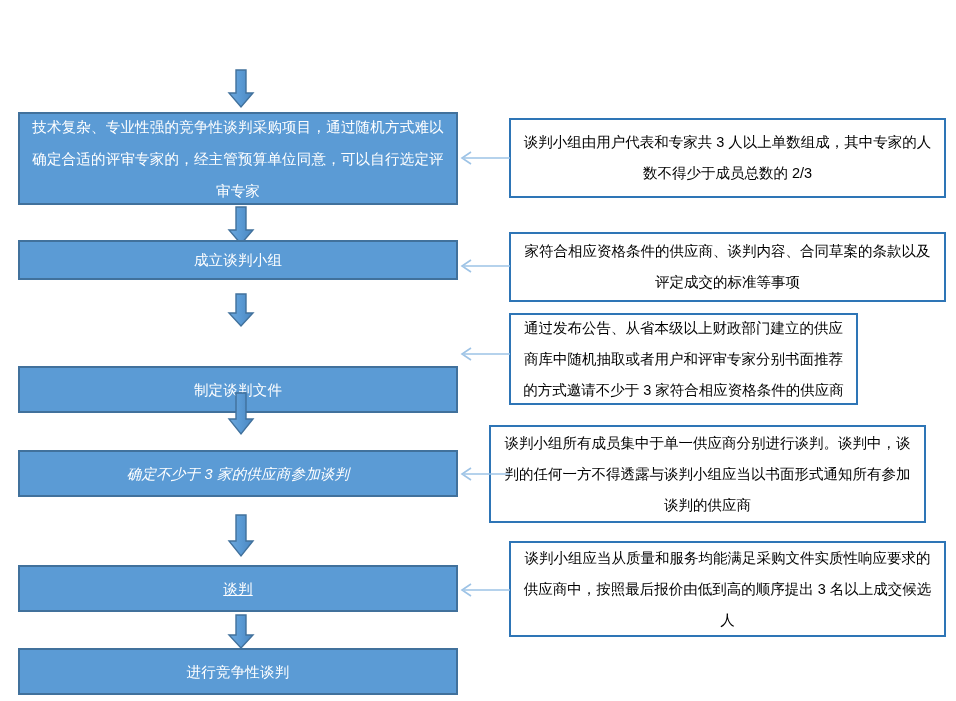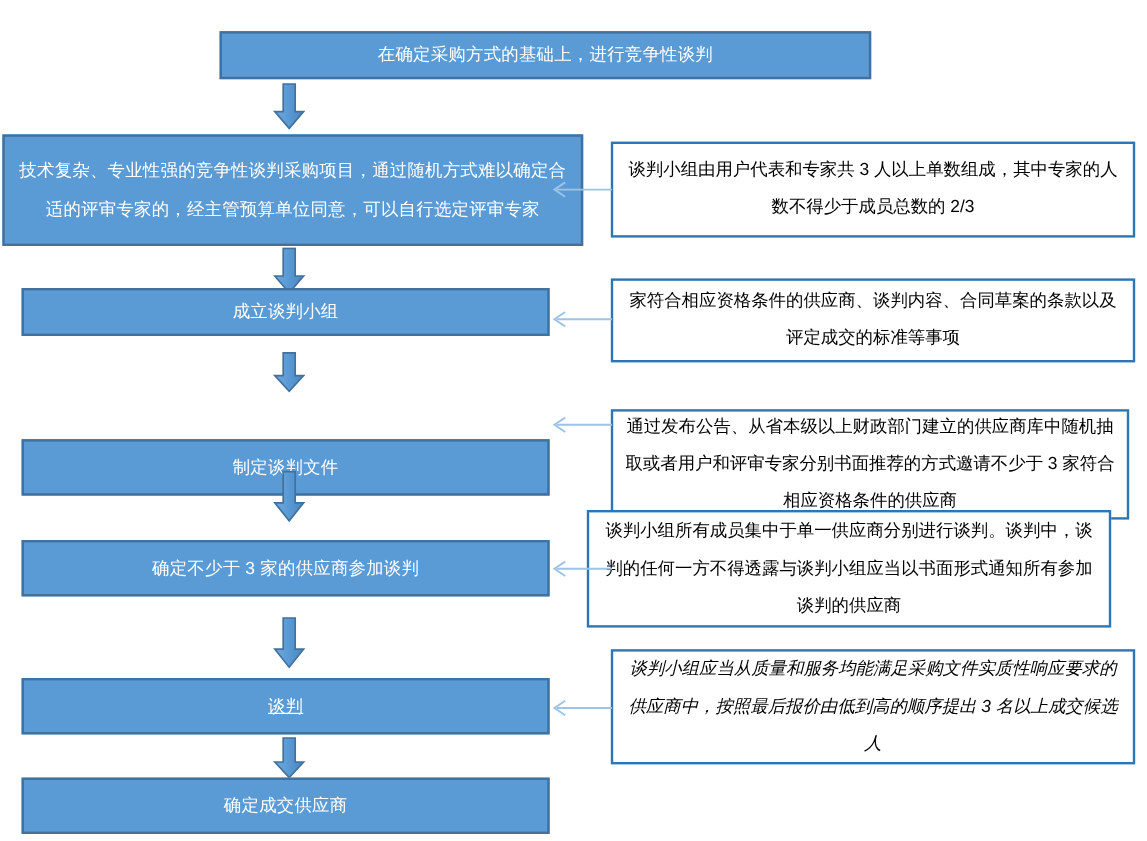--- a/index.html
+++ b/index.html
@@ -73,38 +73,35 @@
   .hconn {
     position: absolute;
     height: 14px;
   }
 </style>
 </head>
 <body>
 
 <div id="canvas">
 
-  <div class="pbox" style="left:183px; top:26px; width:543px; height:40px;">
-    <span class="txt">在确定采购方式的基础上，进行竞争性谈判</span>
-  </div>
 
   <div class="varrow" style="left:227px; top:69px; width:28px; height:40px;">
     <svg width="28" height="40" viewBox="0 0 28 40">
       <defs>
         <linearGradient id="ga1" x1="0" y1="0" x2="1" y2="0">
           <stop offset="0%" stop-color="#6fa8dc"></stop>
           <stop offset="45%" stop-color="#5b9bd5"></stop>
           <stop offset="100%" stop-color="#4a86c0"></stop>
         </linearGradient>
       </defs>
       <polygon points="9,1 19,1 19,24 26,24 14,38 2,24 9,24" fill="url(#ga1)" stroke="#41719c" stroke-width="1.4"></polygon>
     </svg>
   </div>
 
-  <div class="pbox" style="left:2px; top:112px; width:484px; height:93px; line-height:32px;">
+  <div class="pbox" style="left:18px; top:112px; width:440px; height:93px; line-height:32px;">
     <span class="txt">技术复杂、专业性强的竞争性谈判采购项目，通过随机方式难以确定合适的评审专家的，经主管预算单位同意，可以自行选定评审专家</span>
   </div>
 
   <div class="nbox" style="left:509px; top:118px; width:437px; height:80px;">
     <span class="txt">谈判小组由用户代表和专家共 3 人以上单数组成，其中专家的人数不得少于成员总数的 2/3</span>
   </div>
 
   <div class="hconn" style="left:458px; top:151px; width:53px; height:14px;">
     <svg width="53" height="14" viewBox="0 0 53 14">
       <line x1="52" y1="7" x2="6" y2="7" stroke="#9dc3e6" stroke-width="1.6"></line>
@@ -136,38 +133,38 @@
   <div class="varrow" style="left:227px; top:293px; width:28px; height:35px;">
     <svg width="28" height="35" viewBox="0 0 28 35">
       <polygon points="9,1 19,1 19,20 26,20 14,33 2,20 9,20" fill="url(#ga1)" stroke="#41719c" stroke-width="1.4"></polygon>
     </svg>
   </div>
 
   <div class="pbox" style="left:18px; top:330px; width:440px; height:47px;margin-top:36px;">
     <span class="txt">制定谈判文件</span>
   </div>
 
-  <div class="nbox" style="left:509px; top:313px; width:432px; height:92px;margin-top:28px;">
+  <div class="nbox" style="left:509px; top:313px; width:349px; height:92px;">
     <span class="txt">通过发布公告、从省本级以上财政部门建立的供应商库中随机抽取或者用户和评审专家分别书面推荐的方式邀请不少于 3 家符合相应资格条件的供应商</span>
   </div>
 
   <div class="hconn" style="left:458px; top:347px; width:53px; height:14px;">
     <svg width="53" height="14" viewBox="0 0 53 14">
       <line x1="52" y1="7" x2="6" y2="7" stroke="#9dc3e6" stroke-width="1.6"></line>
       <polyline points="13,1 4,7 13,13" fill="none" stroke="#9dc3e6" stroke-width="1.6"></polyline>
     </svg>
   </div>
 
   <div class="varrow" style="left:227px; top:392px; width:28px; height:44px;">
     <svg width="28" height="44" viewBox="0 0 28 44">
       <polygon points="9,1 19,1 19,27 26,27 14,42 2,27 9,27" fill="url(#ga1)" stroke="#41719c" stroke-width="1.4"></polygon>
     </svg>
   </div>
 
-  <div class="pbox" style="left:18px; top:450px; width:440px; height:47px;">
+  <div class="pbox" style="left:18px; top:450px; width:440px; height:47px;font-style:italic;">
     <span class="txt">确定不少于 3 家的供应商参加谈判</span>
   </div>
 
   <div class="nbox" style="left:489px; top:425px; width:437px; height:98px;">
     <span class="txt">谈判小组所有成员集中于单一供应商分别进行谈判。谈判中，谈判的任何一方不得透露与谈判小组应当以书面形式通知所有参加谈判的供应商</span>
   </div>
 
   <div class="hconn" style="left:458px; top:467px; width:53px; height:14px;">
     <svg width="53" height="14" viewBox="0 0 53 14">
       <line x1="52" y1="7" x2="6" y2="7" stroke="#9dc3e6" stroke-width="1.6"></line>
@@ -178,34 +175,34 @@
   <div class="varrow" style="left:227px; top:514px; width:28px; height:44px;">
     <svg width="28" height="44" viewBox="0 0 28 44">
       <polygon points="9,1 19,1 19,27 26,27 14,42 2,27 9,27" fill="url(#ga1)" stroke="#41719c" stroke-width="1.4"></polygon>
     </svg>
   </div>
 
   <div class="pbox" style="left:18px; top:565px; width:440px; height:47px;text-decoration:underline;">
     <span class="txt">谈判</span>
   </div>
 
-  <div class="nbox" style="left:509px; top:541px; width:437px; height:96px;font-style:italic;">
+  <div class="nbox" style="left:509px; top:541px; width:437px; height:96px;">
     <span class="txt">谈判小组应当从质量和服务均能满足采购文件实质性响应要求的供应商中，按照最后报价由低到高的顺序提出 3 名以上成交候选人</span>
   </div>
 
   <div class="hconn" style="left:458px; top:583px; width:53px; height:14px;">
     <svg width="53" height="14" viewBox="0 0 53 14">
       <line x1="52" y1="7" x2="6" y2="7" stroke="#9dc3e6" stroke-width="1.6"></line>
       <polyline points="13,1 4,7 13,13" fill="none" stroke="#9dc3e6" stroke-width="1.6"></polyline>
     </svg>
   </div>
 
   <div class="varrow" style="left:227px; top:614px; width:28px; height:36px;">
     <svg width="28" height="36" viewBox="0 0 28 36">
       <polygon points="9,1 19,1 19,21 26,21 14,34 2,21 9,21" fill="url(#ga1)" stroke="#41719c" stroke-width="1.4"></polygon>
     </svg>
   </div>
 
   <div class="pbox" style="left:18px; top:648px; width:440px; height:47px;">
-    <span class="txt">确定成交供应商</span>
+    <span class="txt">进行竞争性谈判</span>
   </div>
 
 </div>
 
 </body></html>

